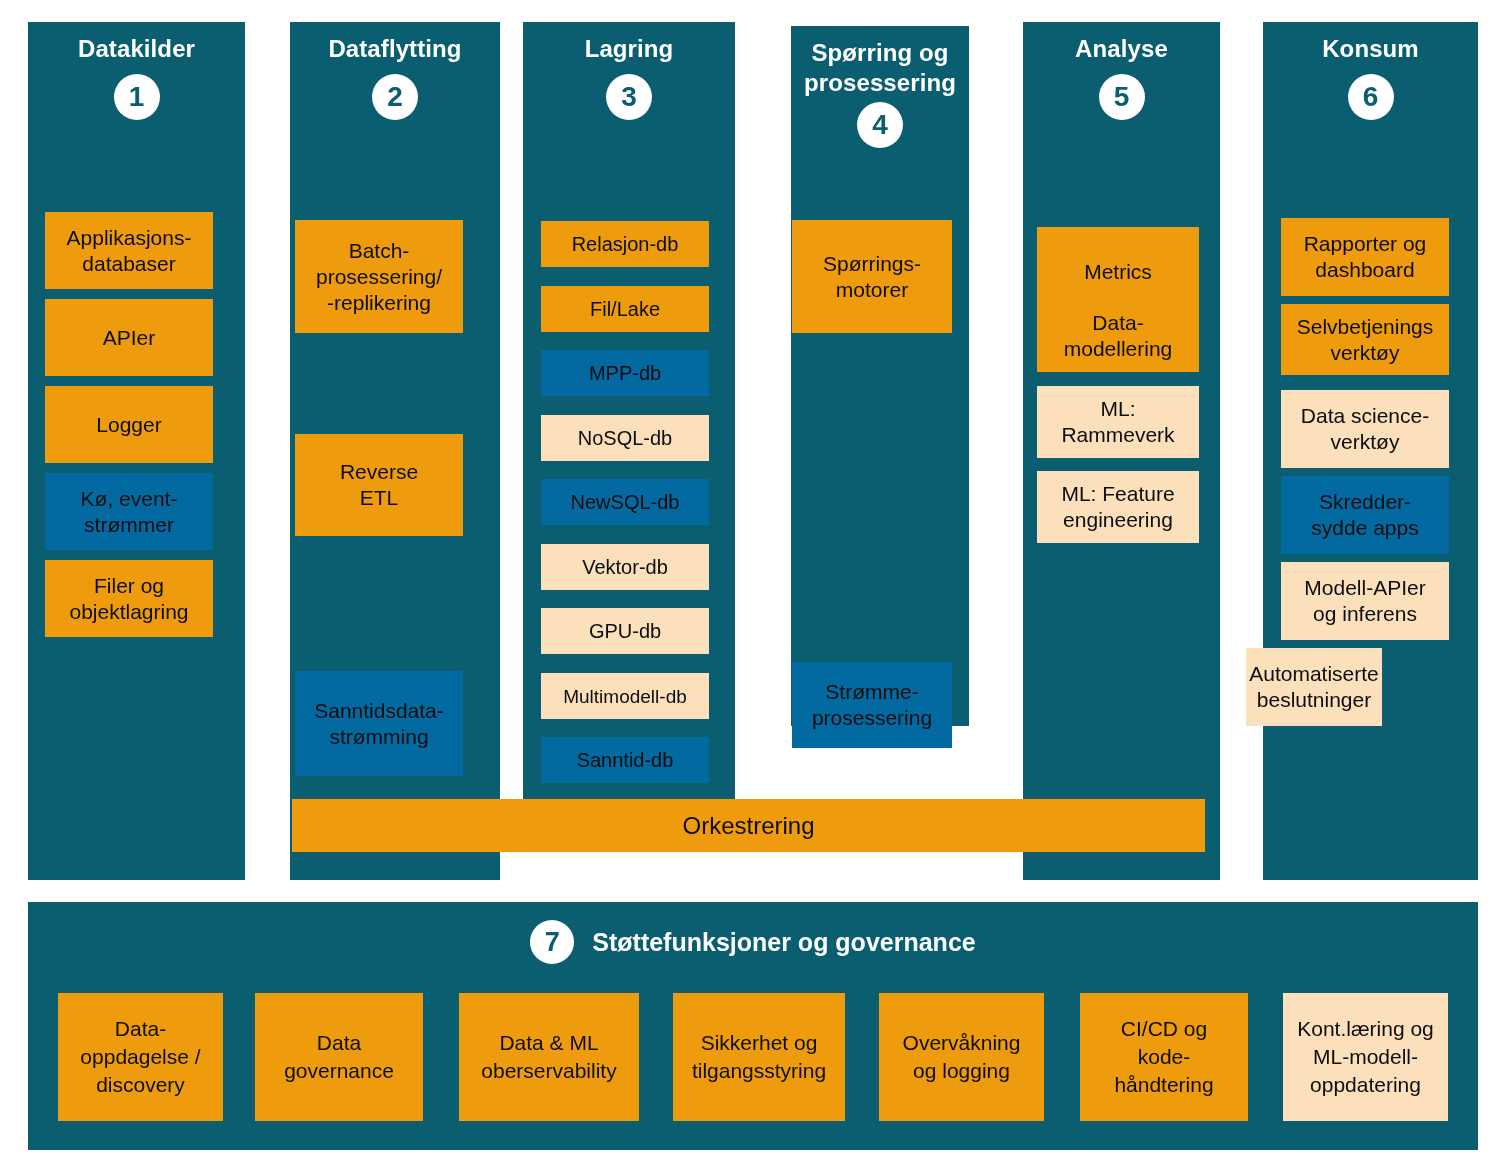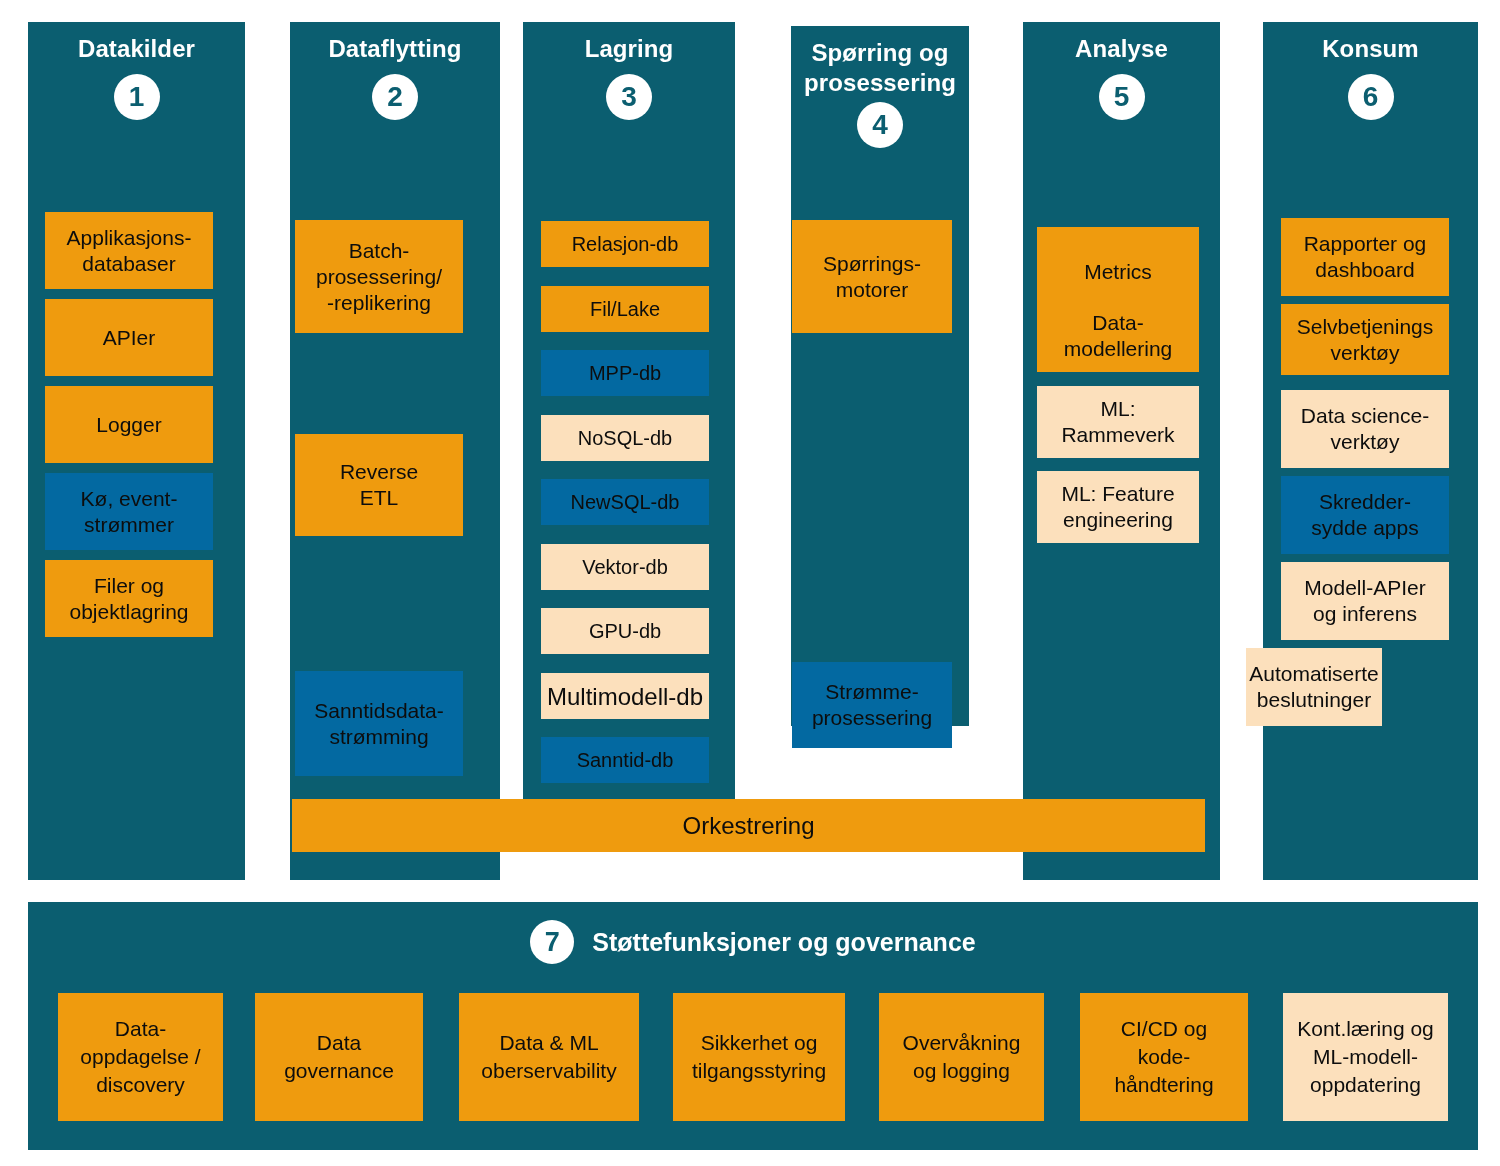--- a/index.html
+++ b/index.html
@@ -65,21 +65,21 @@
     color: #0d0d0d;
     font-size: 21px;
     line-height: 26px;
     padding: 2px 4px;
   }
   .box.small {
     font-size: 20px;
     line-height: 24px;
   }
   .box.tiny {
-    font-size: 24px;
+    font-size: 19px;
     line-height: 23px;
   }
   .fill-orange { background: #EF9B0E; }
   .fill-grey   { background: #0369a1; }
   .fill-peach  { background: #FCE0BC; }
 
   
   #orchestration {
     position: absolute;
     background: #EF9B0E;

